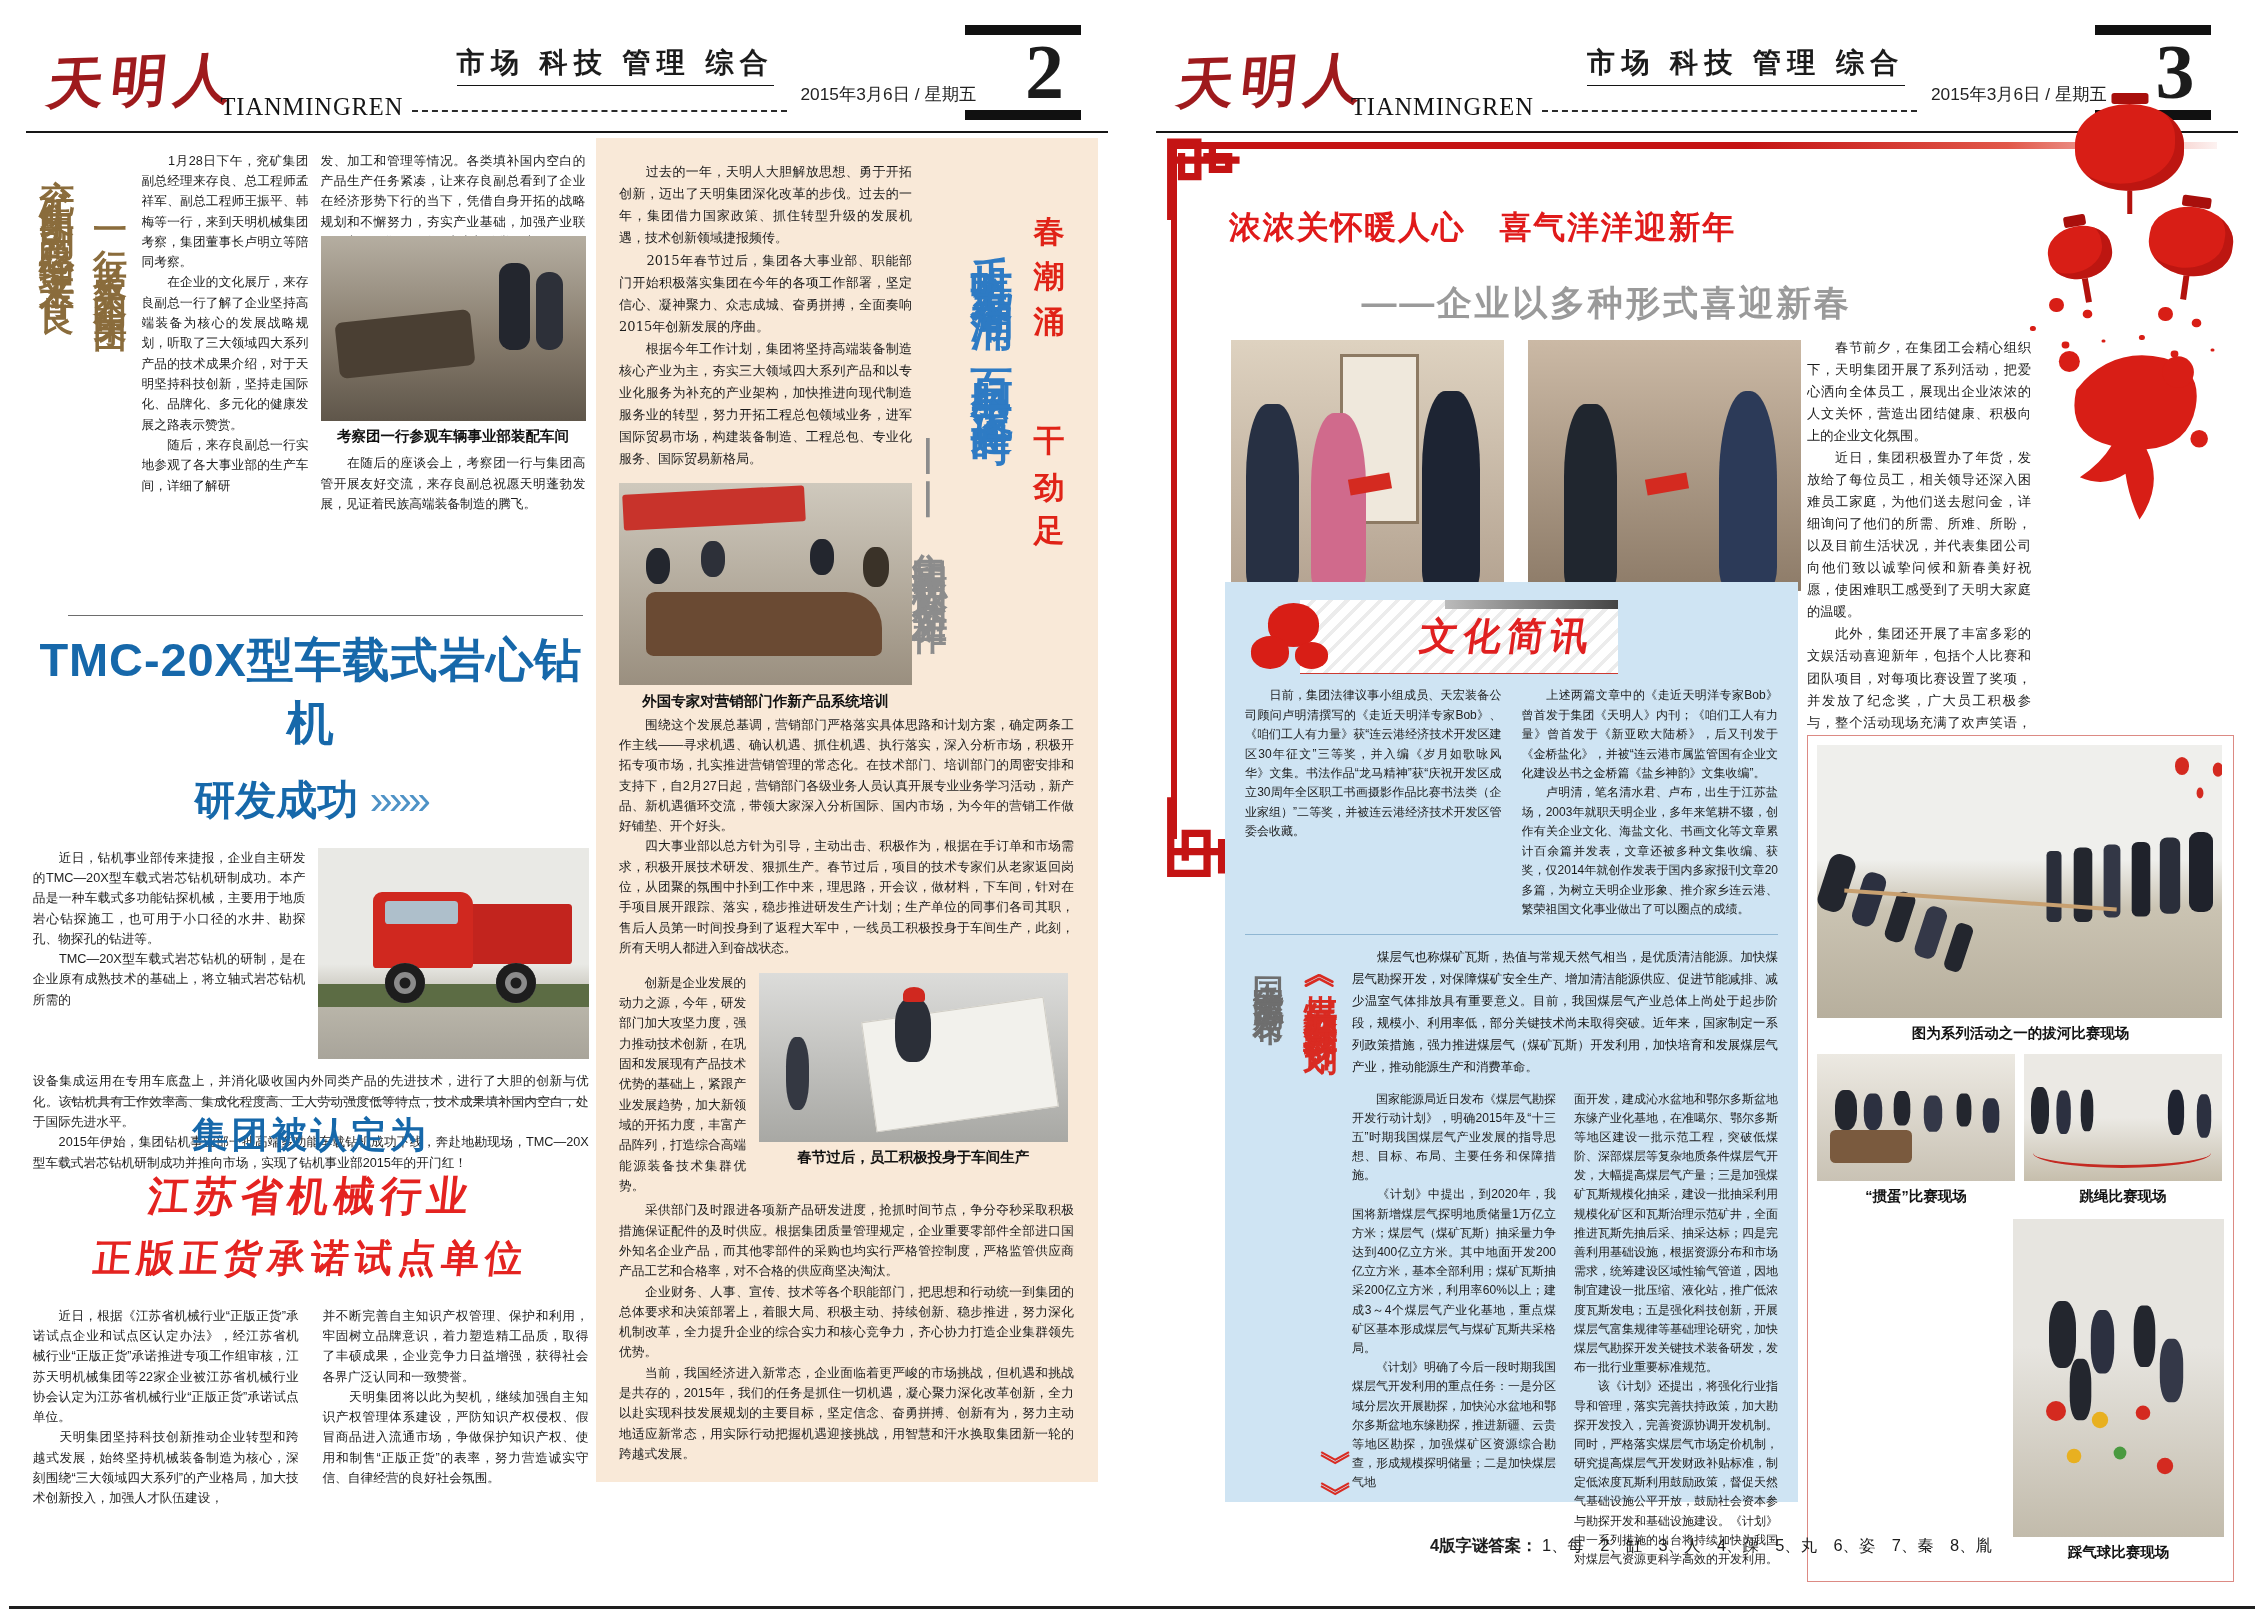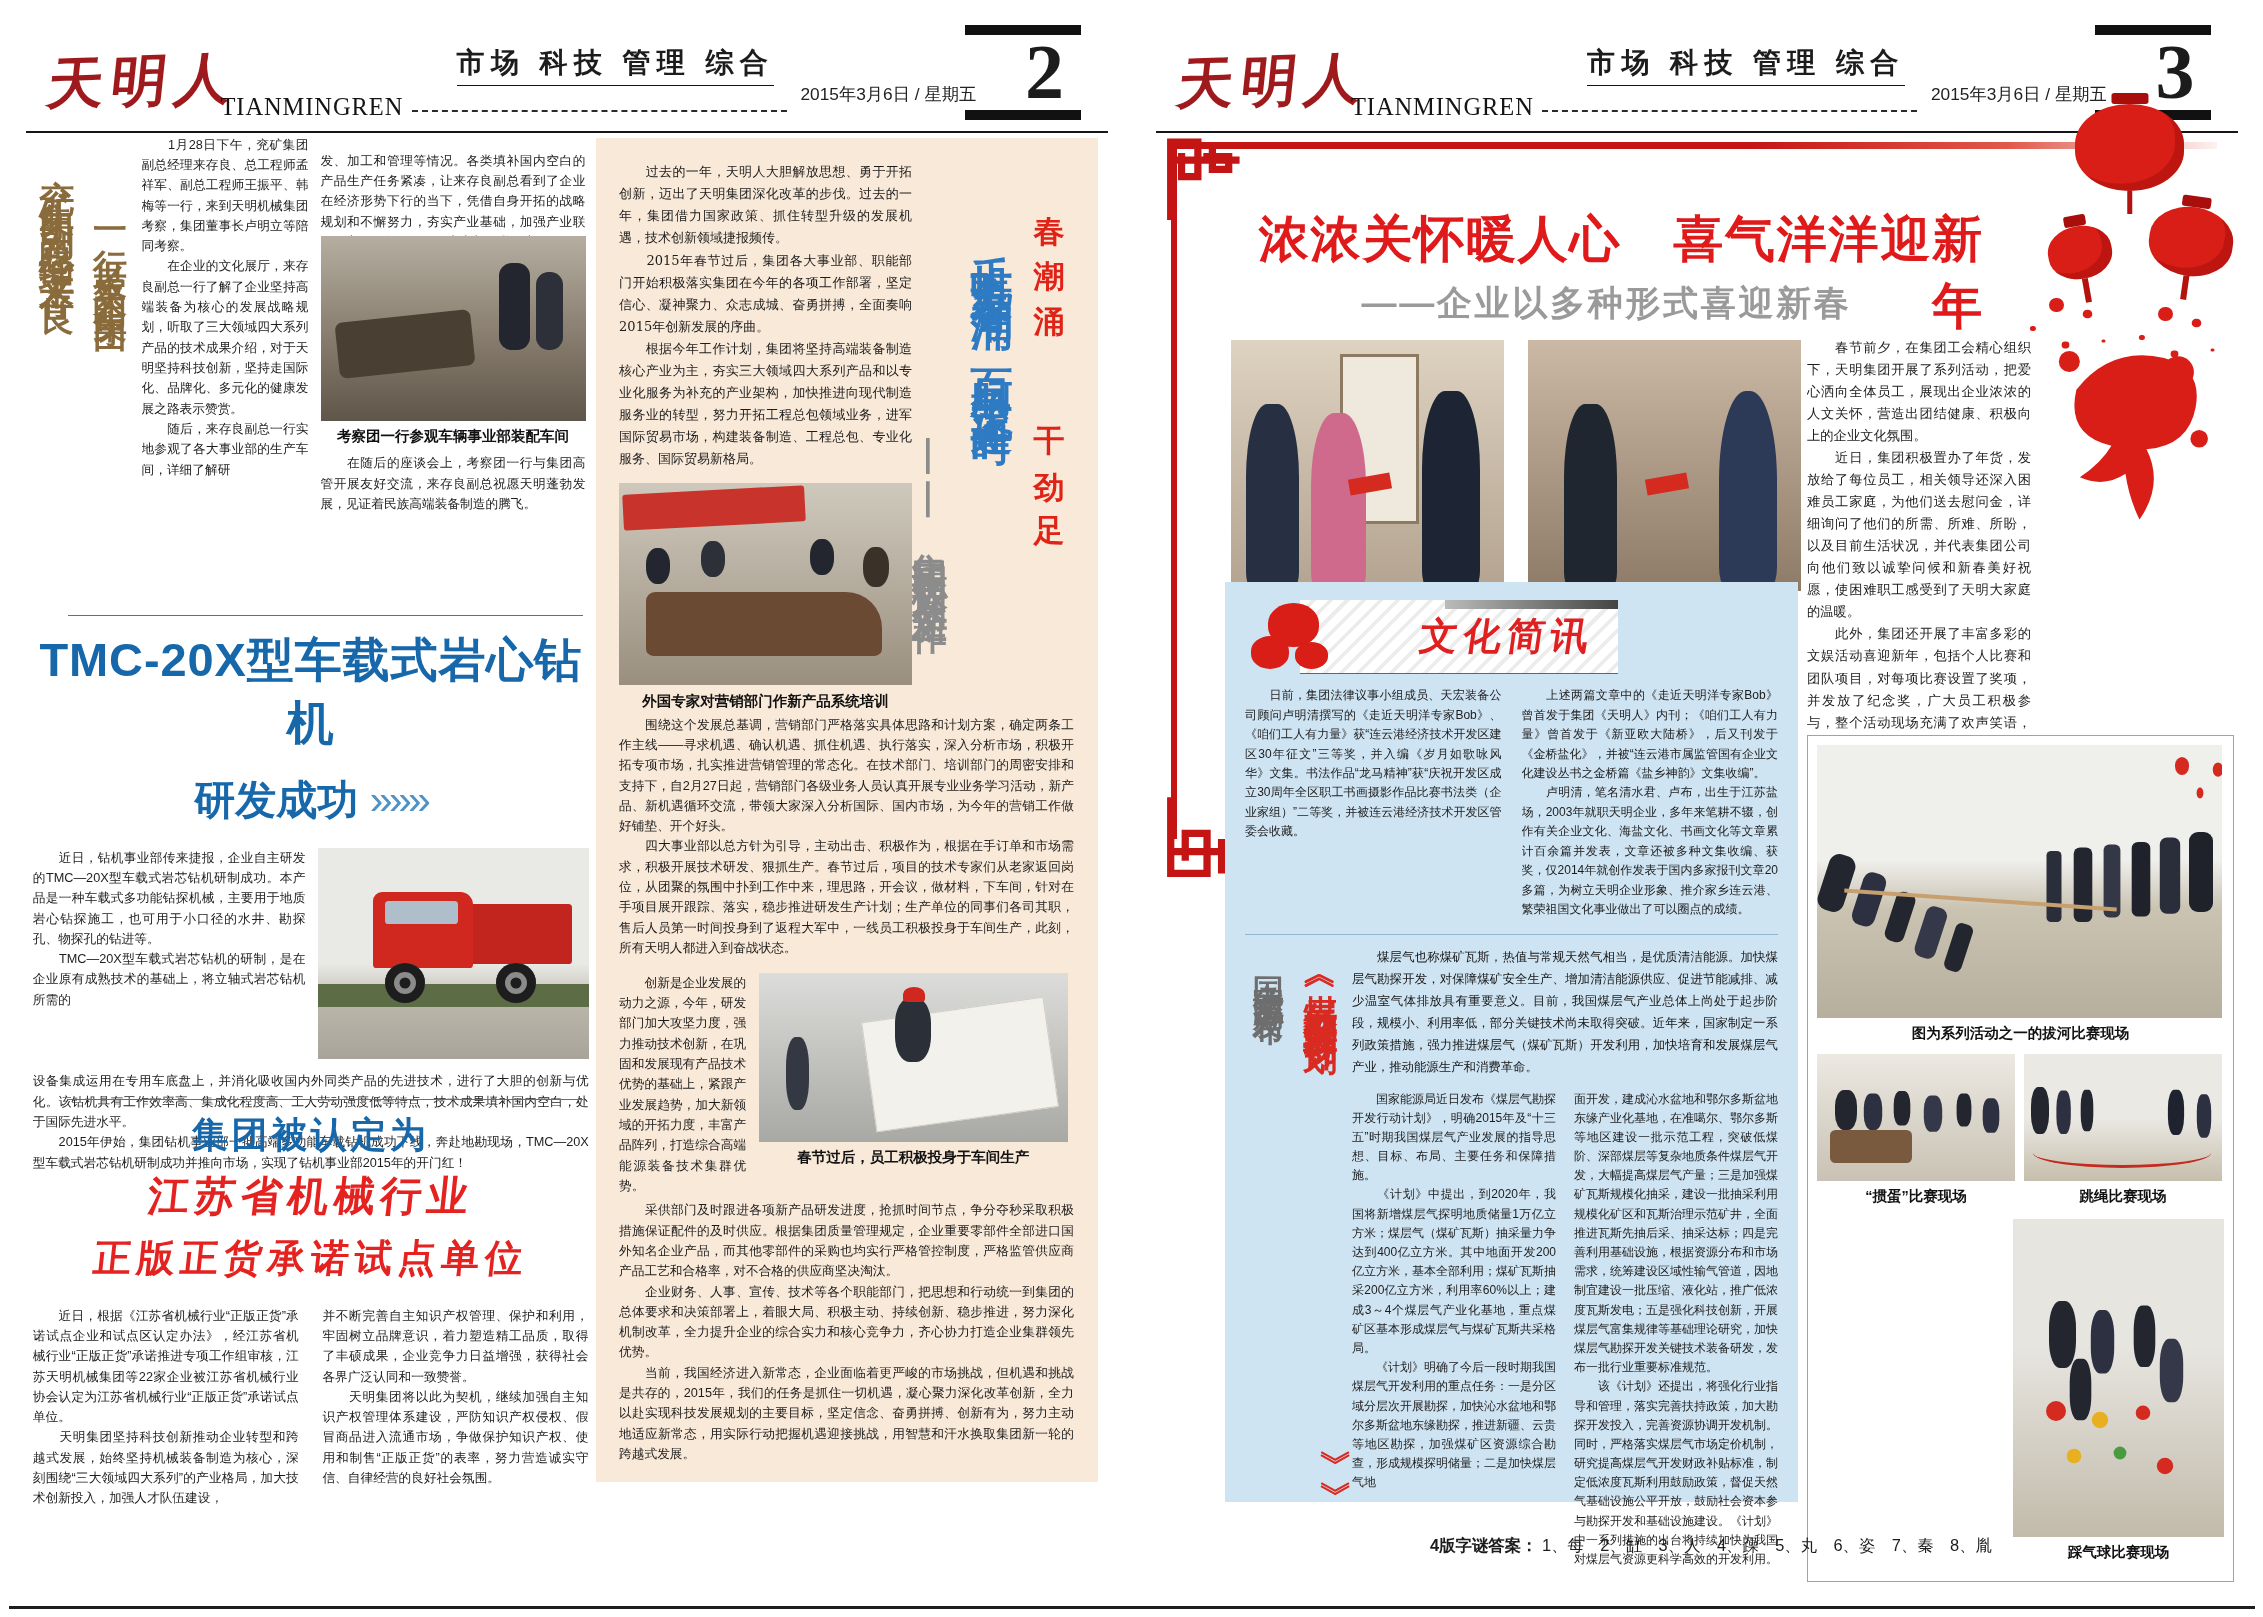--- a/index.html
+++ b/index.html
@@ -26,21 +26,21 @@
   .vtext{writing-mode:vertical-rl;white-space:nowrap}
   .body{font-size:12.7px;line-height:1.6;text-align:justify;white-space:pre-line;overflow:hidden}
   .kai{font-family:"DejaVu Serif",serif}
   .cap{font-weight:700;font-size:14.5px;text-align:center;margin-top:6.4px;color:#111}
   .hrule{position:absolute;height:0;border-top:1.8px solid #6d6d6d}
   .ph{position:relative;overflow:hidden;background:#cfcbc2}
   .ph i{position:absolute;display:block}
 
   
   .vt-bronze{position:absolute;color:#8a6c3c;font-weight:700;font-size:35px;letter-spacing:11.8px}
-  #a1c1{position:absolute;left:116px;top:111px;width:167px;height:465px}
+  #a1c1{position:absolute;left:116px;top:127px;width:167px;height:465px}
   #a1c2{position:absolute;left:295px;top:127px;width:265px;height:465px}
   #a1c2 .top{height:85px}
   .ph-assembly{width:265px;height:185px;background:linear-gradient(180deg,#b5aea1,#877c6d 55%,#5f564a)}
   .ph-assembly .m1{left:16.4px;top:80px;width:136px;height:56px;background:#4a3f33;border-radius:7.3px;transform:rotate(-6deg)}
   .ph-assembly .f1{left:178px;top:27px;width:31px;height:87px;background:#23262e;border-radius:12.7px}
   .ph-assembly .f2{left:215px;top:36px;width:27px;height:78px;background:#2d3039;border-radius:12.7px}
 
   
   #tmc{position:absolute;left:7.3px;top:605px;width:556px}
   .tmc-t1{text-align:center;color:#1668aa;font-weight:800;font-size:47px;letter-spacing:0.9px}
@@ -96,22 +96,22 @@
   .lantern:before{content:"";position:absolute;left:50%;top:-11px;transform:translateX(-50%);width:34%;height:11px;background:#a80f0c;border-radius:2.7px}
   .lantern:after{content:"";position:absolute;left:50%;bottom:-23.6px;transform:translateX(-50%);width:5.5px;height:23.6px;background:#b3120e}
   .l1{left:53px;top:33px;width:109px;height:87px}
   .l2{left:127px;top:136px;width:84px;height:69px;transform:rotate(8deg)}
   .l3{left:25.5px;top:155px;width:64px;height:53px;transform:rotate(-10deg)}
   .petal{position:absolute;width:14.5px;height:14.5px;background:#d81e16;border-radius:50%;
          box-shadow:31px 9px 0 -2.7px #d81e16,-23.6px 23.6px 0 -4.5px #d81e16,9px 40px 0 -3.6px #d81e16,47px 36px 0 -5.5px #d81e16}
   .pt1{left:27px;top:227px}.pt2{left:136px;top:236px}
 
   
-  #ny-title{position:absolute;left:73px;top:182px;width:755px;text-align:right;color:#e01a1a;
-            font-weight:900;font-size:50px;letter-spacing:1.8px;font-family:Liberation Mono, monospace}
+  #ny-title{position:absolute;left:73px;top:182px;width:755px;text-align:left;color:#e01a1a;
+            font-weight:900;font-size:32px;letter-spacing:1.8px;font-family:Liberation Mono, monospace}
   #ny-sub{position:absolute;left:73px;top:256px;width:755px;text-align:center;color:#9a9a9a;font-weight:700;font-size:35px;letter-spacing:2.7px}
   #ny-photos{position:absolute;left:75px;top:316px;display:flex;gap:23.6px}
   .ph-visit{width:273px;height:251px;background:linear-gradient(180deg,#ded2c0,#b4a391)}
   .ph-visit .door{left:109px;top:14.5px;width:73px;height:164px;background:#efe8dc;border:3.6px solid #8d7a63}
   .ph-visit .g1{left:14.5px;top:64px;width:53px;height:182px;background:#273043;border-radius:40% 40% 8% 8%}
   .ph-visit .g2{left:191px;top:51px;width:58px;height:195px;background:#1d2433;border-radius:40% 40% 8% 8%}
   .ph-visit .env{left:118px;top:136px;width:42px;height:16.4px;background:#d42a20;transform:rotate(-10deg)}
   .ph-visit.alt{background:linear-gradient(180deg,#cbb9a5,#8d7b68)}
   .ph-visit.alt .g1{background:#20262f;left:36px}
   .ph-visit.alt .g2{background:#2c3a58;border-radius:46% 46% 10% 10%}

